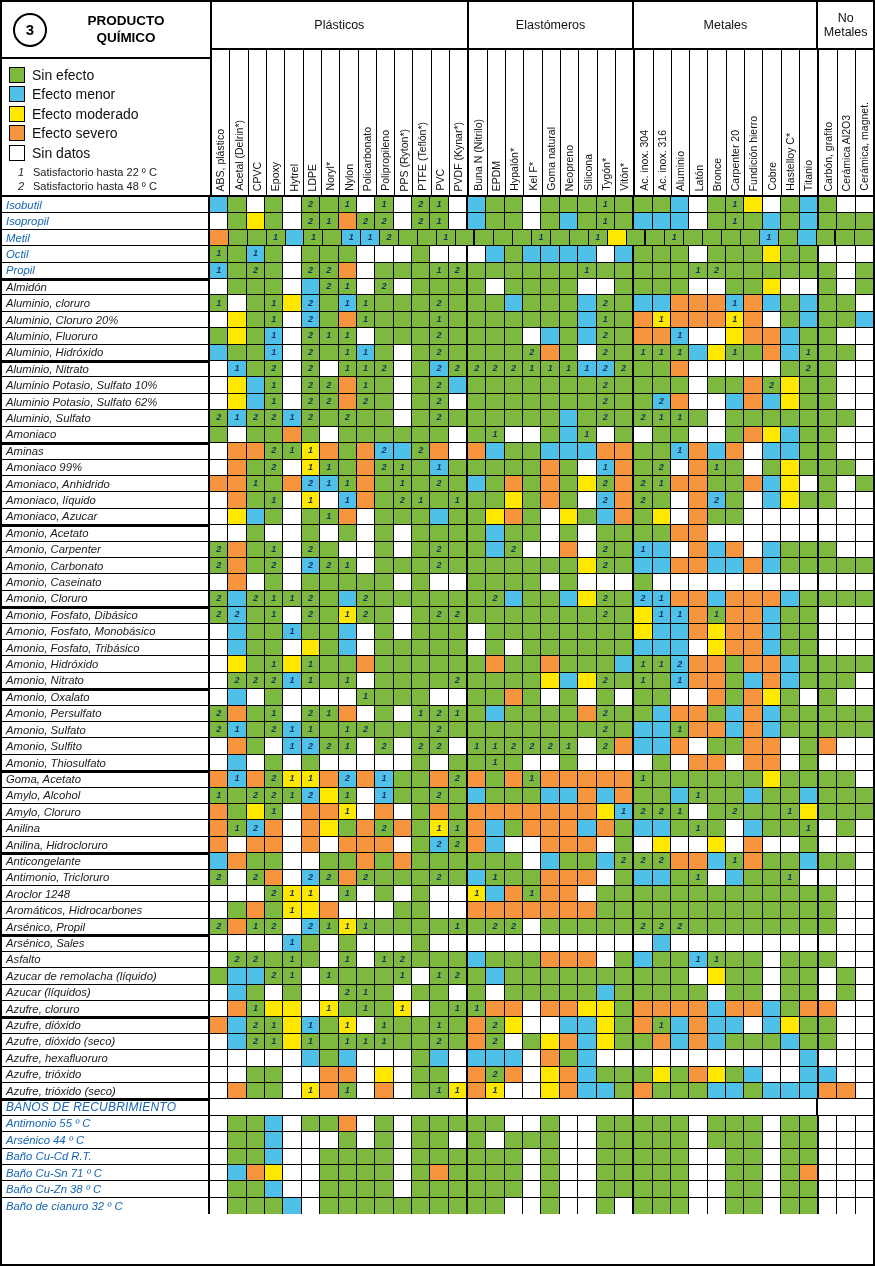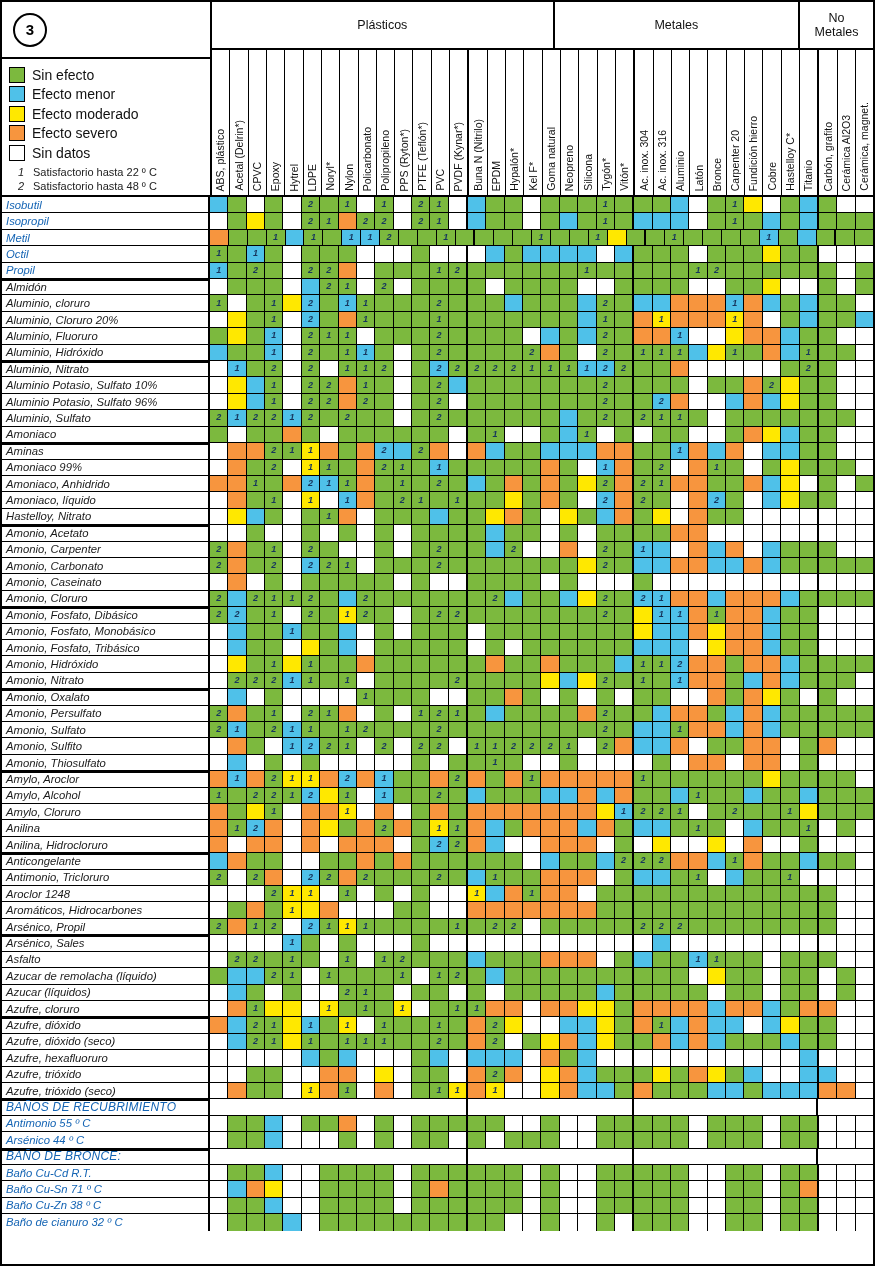--- a/index.html
+++ b/index.html
@@ -44,20 +44,24 @@
   .secbox:last-child{border-right:none;}
 </style>
 </head>
 <body>
 
 <div class="sheet">
   <div class="hdr">
     <div class="hdr-left">
       <div class="title-box">
         <div class="circle">3</div>
+        <div class="title">
+          <div>PRODUCTO</div>
+          <div>QUÍMICO</div>
+        </div>
       </div>
       <div class="legend">
         <div id="legend-items">
             <div class="leg-item">
               <span class="sw" style="background: rgb(124, 185, 62);"></span>
               <span class="leg-label">Sin efecto</span>
             </div>
             <div class="leg-item">
               <span class="sw" style="background: rgb(79, 193, 233);"></span>
               <span class="leg-label">Efecto menor</span>
@@ -83,20 +87,21 @@
           <div class="fn">
             <span class="fn-sym">2</span>
             <span>Satisfactorio hasta 48 º C</span>
           </div>
         </div>
       </div>
     </div>
     <div class="hdr-right">
       <div class="groups" id="groups">
           <div class="grp" style="flex-grow: 14; flex-basis: 0px; min-width: 0px; flex-direction: column; justify-content: center; display: flex;">Plásticos</div>
+          <div class="grp" style="flex-grow: 9; flex-basis: 0px; min-width: 0px; flex-direction: column; justify-content: center; display: flex;">Elastómeros</div>
           <div class="grp" style="flex-grow: 10; flex-basis: 0px; min-width: 0px; flex-direction: column; justify-content: center; display: flex;">Metales</div>
           <div class="grp" style="flex-grow: 3; flex-basis: 0px; min-width: 0px; flex-direction: column; justify-content: center; display: flex;">No<br>Metales</div>
         </div>
       <div class="collabels" id="collabels">
           <div class="clab">
             <span>ABS, plástico</span>
           </div>
           <div class="clab">
             <span>Acetal (Delrin*)</span>
           </div>
@@ -887,21 +892,21 @@
             <span>2</span>
           </div>
           <div class="cell" style="background: rgb(255, 232, 0);"></div>
           <div class="cell gsep" style="background: rgb(124, 185, 62);"></div>
           <div class="cell" style="background: rgb(124, 185, 62);"></div>
           <div class="cell" style="background: rgb(255, 255, 255);"></div>
           <div class="cell" style="background: rgb(255, 255, 255);"></div>
         </div>
       </div>
       <div class="row">
-        <div class="rlab">Aluminio Potasio, Sulfato 96%</div>
+        <div class="rlab">Aluminio Potasio, Sulfato 62%</div>
         <div class="cells">
           <div class="cell" style="background: rgb(255, 255, 255);"></div>
           <div class="cell" style="background: rgb(255, 232, 0);"></div>
           <div class="cell" style="background: rgb(79, 193, 233);"></div>
           <div class="cell" style="background: rgb(124, 185, 62);">
             <span>1</span>
           </div>
           <div class="cell" style="background: rgb(255, 255, 255);"></div>
           <div class="cell" style="background: rgb(124, 185, 62);">
             <span>2</span>
@@ -1282,21 +1287,21 @@
           <div class="cell" style="background: rgb(255, 255, 255);"></div>
           <div class="cell" style="background: rgb(79, 193, 233);"></div>
           <div class="cell" style="background: rgb(255, 232, 0);"></div>
           <div class="cell gsep" style="background: rgb(124, 185, 62);"></div>
           <div class="cell" style="background: rgb(124, 185, 62);"></div>
           <div class="cell" style="background: rgb(255, 255, 255);"></div>
           <div class="cell" style="background: rgb(255, 255, 255);"></div>
         </div>
       </div>
       <div class="row">
-        <div class="rlab">Hastelloy, Nitrato</div>
+        <div class="rlab">Amoniaco, Azucar</div>
         <div class="cells">
           <div class="cell" style="background: rgb(255, 255, 255);"></div>
           <div class="cell" style="background: rgb(255, 232, 0);"></div>
           <div class="cell" style="background: rgb(79, 193, 233);"></div>
           <div class="cell" style="background: rgb(124, 185, 62);"></div>
           <div class="cell" style="background: rgb(255, 255, 255);"></div>
           <div class="cell" style="background: rgb(124, 185, 62);"></div>
           <div class="cell" style="background: rgb(124, 185, 62);">
             <span>1</span>
           </div>
@@ -2112,21 +2117,21 @@
           <div class="cell" style="background: rgb(247, 149, 62);"></div>
           <div class="cell" style="background: rgb(247, 149, 62);"></div>
           <div class="cell" style="background: rgb(255, 255, 255);"></div>
           <div class="cell gsep" style="background: rgb(124, 185, 62);"></div>
           <div class="cell" style="background: rgb(255, 255, 255);"></div>
           <div class="cell" style="background: rgb(255, 255, 255);"></div>
           <div class="cell" style="background: rgb(255, 255, 255);"></div>
         </div>
       </div>
       <div class="row thick">
-        <div class="rlab">Amylo, Aroclor</div>
+        <div class="rlab">Goma, Acetato</div>
         <div class="cells">
           <div class="cell" style="background: rgb(247, 149, 62);"></div>
           <div class="cell" style="background: rgb(79, 193, 233);">
             <span>1</span>
           </div>
           <div class="cell" style="background: rgb(247, 149, 62);"></div>
           <div class="cell" style="background: rgb(124, 185, 62);">
             <span>2</span>
           </div>
           <div class="cell" style="background: rgb(255, 232, 0);">
@@ -3248,29 +3253,20 @@
           <div class="cell" style="background: rgb(124, 185, 62);"></div>
           <div class="cell" style="background: rgb(124, 185, 62);"></div>
           <div class="cell" style="background: rgb(255, 255, 255);"></div>
           <div class="cell" style="background: rgb(124, 185, 62);"></div>
           <div class="cell gsep" style="background: rgb(124, 185, 62);"></div>
           <div class="cell" style="background: rgb(255, 255, 255);"></div>
           <div class="cell" style="background: rgb(255, 255, 255);"></div>
           <div class="cell" style="background: rgb(255, 255, 255);"></div>
         </div>
       </div>
-      <div class="row section thick blue">
-        <div class="rlab">BAÑO DE BRONCE:</div>
-        <div class="cells">
-          <div class="secbox" style="flex-grow: 14; flex-basis: 0px; min-width: 0px;"></div>
-          <div class="secbox" style="flex-grow: 9; flex-basis: 0px; min-width: 0px;"></div>
-          <div class="secbox" style="flex-grow: 10; flex-basis: 0px; min-width: 0px;"></div>
-          <div class="secbox" style="flex-grow: 3; flex-basis: 0px; min-width: 0px;"></div>
-        </div>
-      </div>
       <div class="row blue">
         <div class="rlab">Baño Cu-Cd R.T.</div>
         <div class="cells">
           <div class="cell" style="background: rgb(255, 255, 255);"></div>
           <div class="cell" style="background: rgb(124, 185, 62);"></div>
           <div class="cell" style="background: rgb(124, 185, 62);"></div>
           <div class="cell" style="background: rgb(79, 193, 233);"></div>
           <div class="cell" style="background: rgb(255, 255, 255);"></div>
           <div class="cell" style="background: rgb(255, 255, 255);"></div>
           <div class="cell" style="background: rgb(124, 185, 62);"></div>

